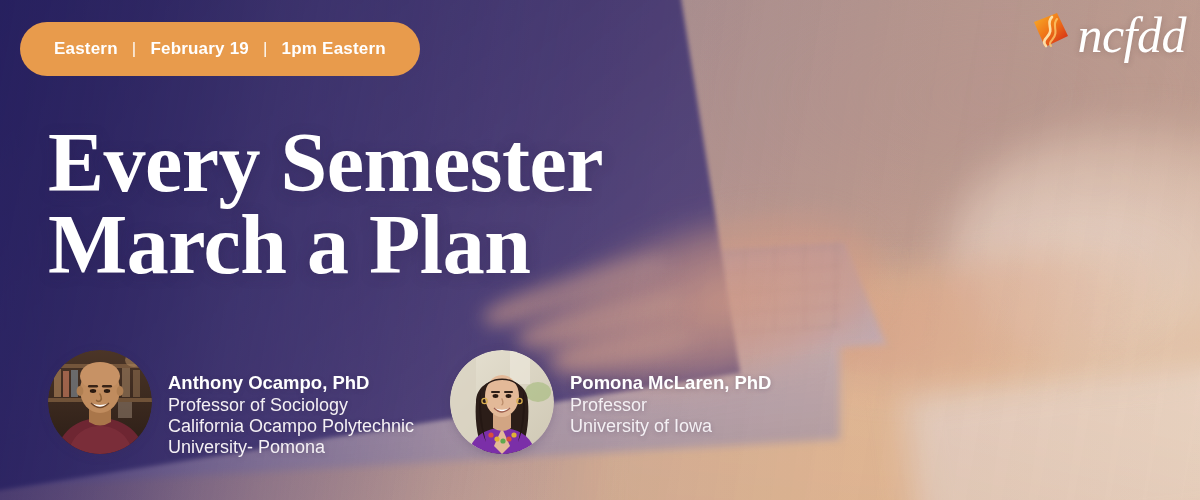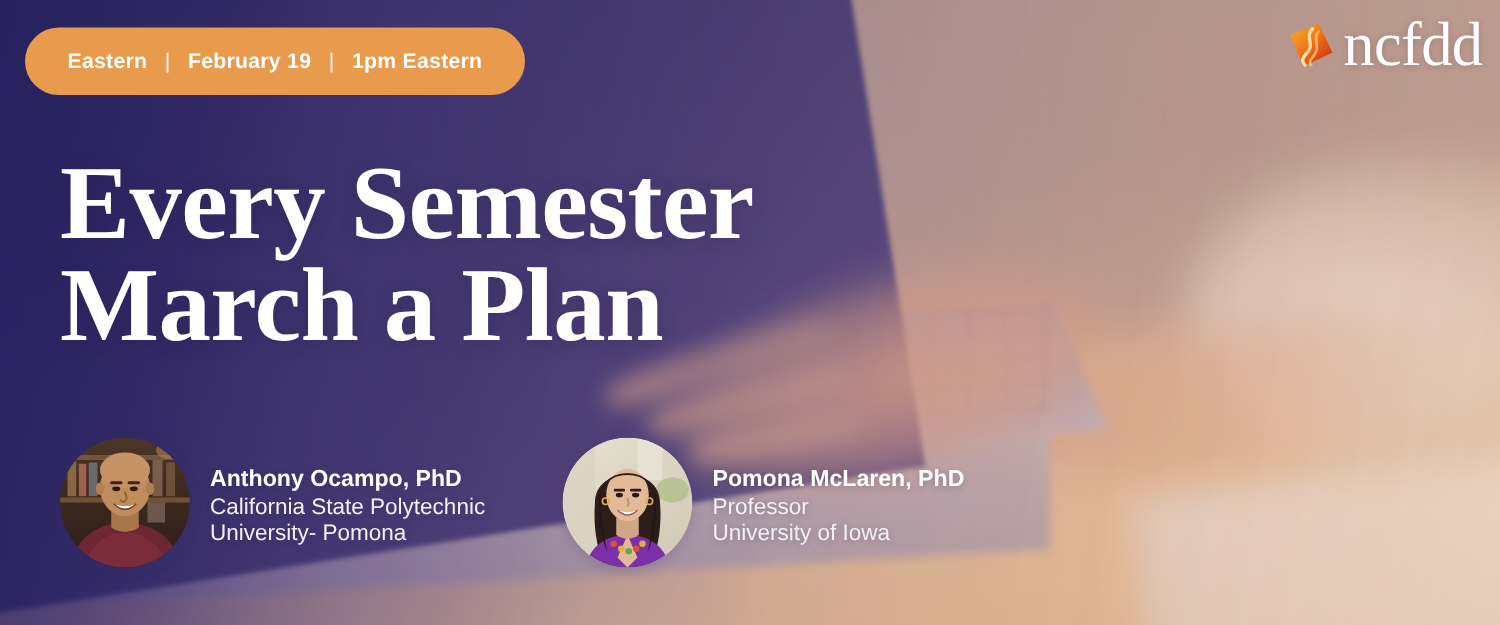--- a/index.html
+++ b/index.html
@@ -255,22 +255,23 @@
   }
   .headline .l1 { display: block; }
   .headline .l2 { display: block; }
 
   
   .logo {
     position: absolute;
     right: 14px;
     top: 10px;
     display: flex;
-    align-items: flex-end;
+    align-items: flex-start;
     gap: 4px;
+    font-style: italic;
   }
   .logo-mark {
     width: 44px;
     height: 44px;
     flex: none;
   }
   .logo-word {
     color: #ffffff;
     font-family: "Liberation Serif", "DejaVu Serif", serif;
     font-size: 50px;
@@ -431,21 +432,22 @@
 
               <path d="M52 44 q2.6 5 0 7 q-2.6 1 -3.4 -0.6" fill="none" stroke="#8f6339" stroke-width="1.6" stroke-linecap="round"></path>
 
               <path d="M43 53 q9 8 18 0 q-9 4 -18 0 z" fill="#ffffff"></path>
               <path d="M43 53 q9 9 18 0" fill="none" stroke="#6e4528" stroke-width="1.4"></path>
             </g>
           </svg>
         </div>
         <div class="sp-text">
           <div class="sp-name">Anthony Ocampo, PhD</div>
-          <div class="sp-line">California State Polytechnic</div>
+          <div class="sp-line">Professor of Sociology</div>
+          <div class="sp-line">California Ocampo Polytechnic</div>
           <div class="sp-line">University- Pomona</div>
         </div>
       </div>
 
       <div class="speaker s2">
         <div class="avatar">
           <svg viewBox="0 0 104 104" aria-hidden="true">
             <defs>
               <clipPath id="c2">
                   <circle cx="52" cy="52" r="52"></circle>

